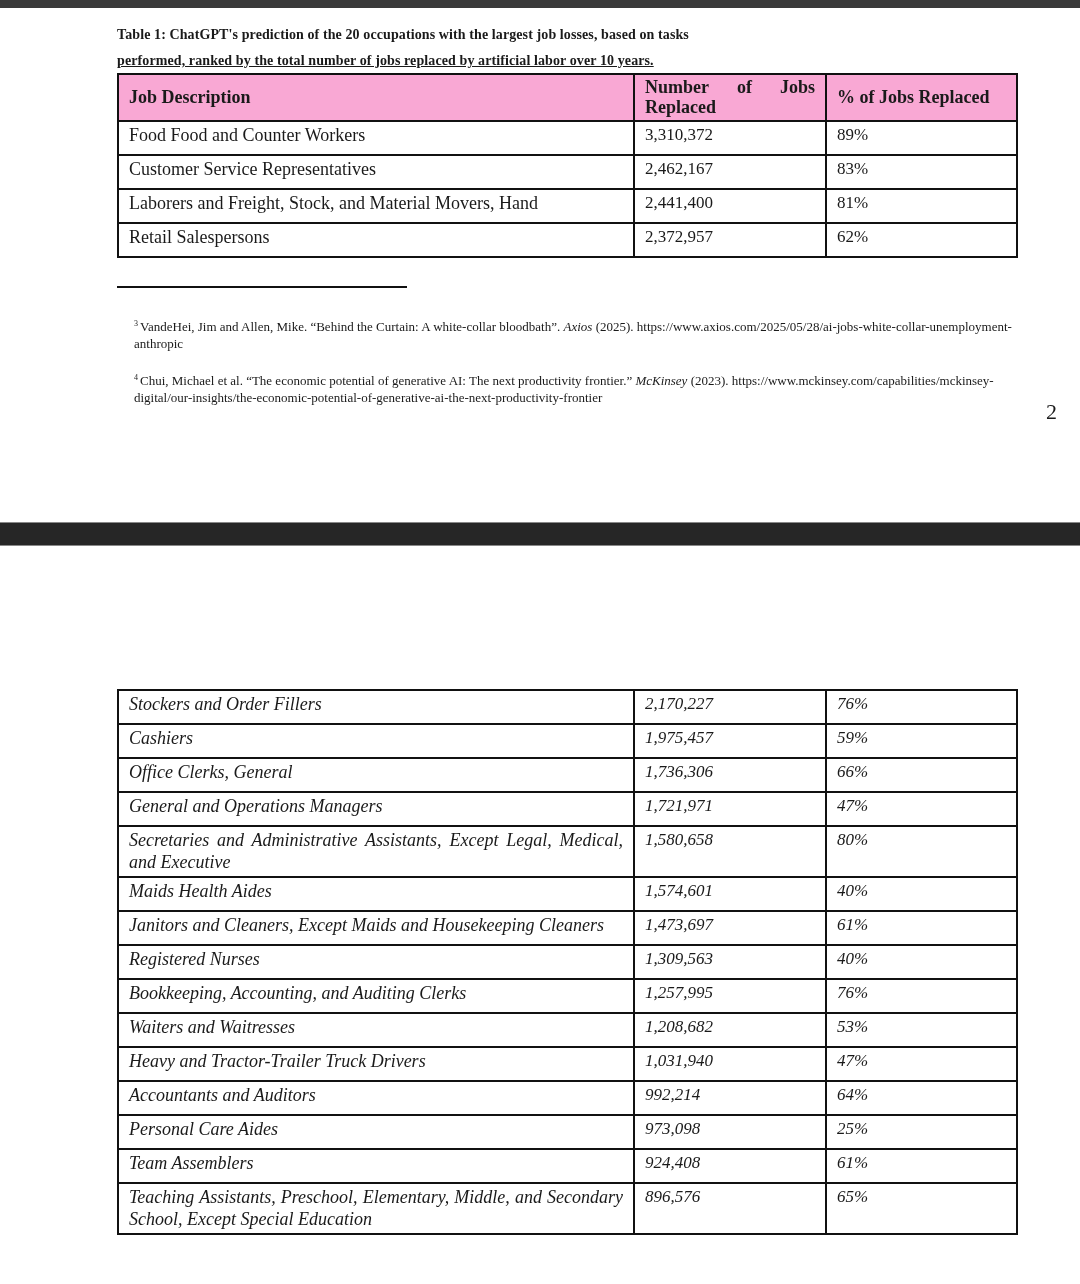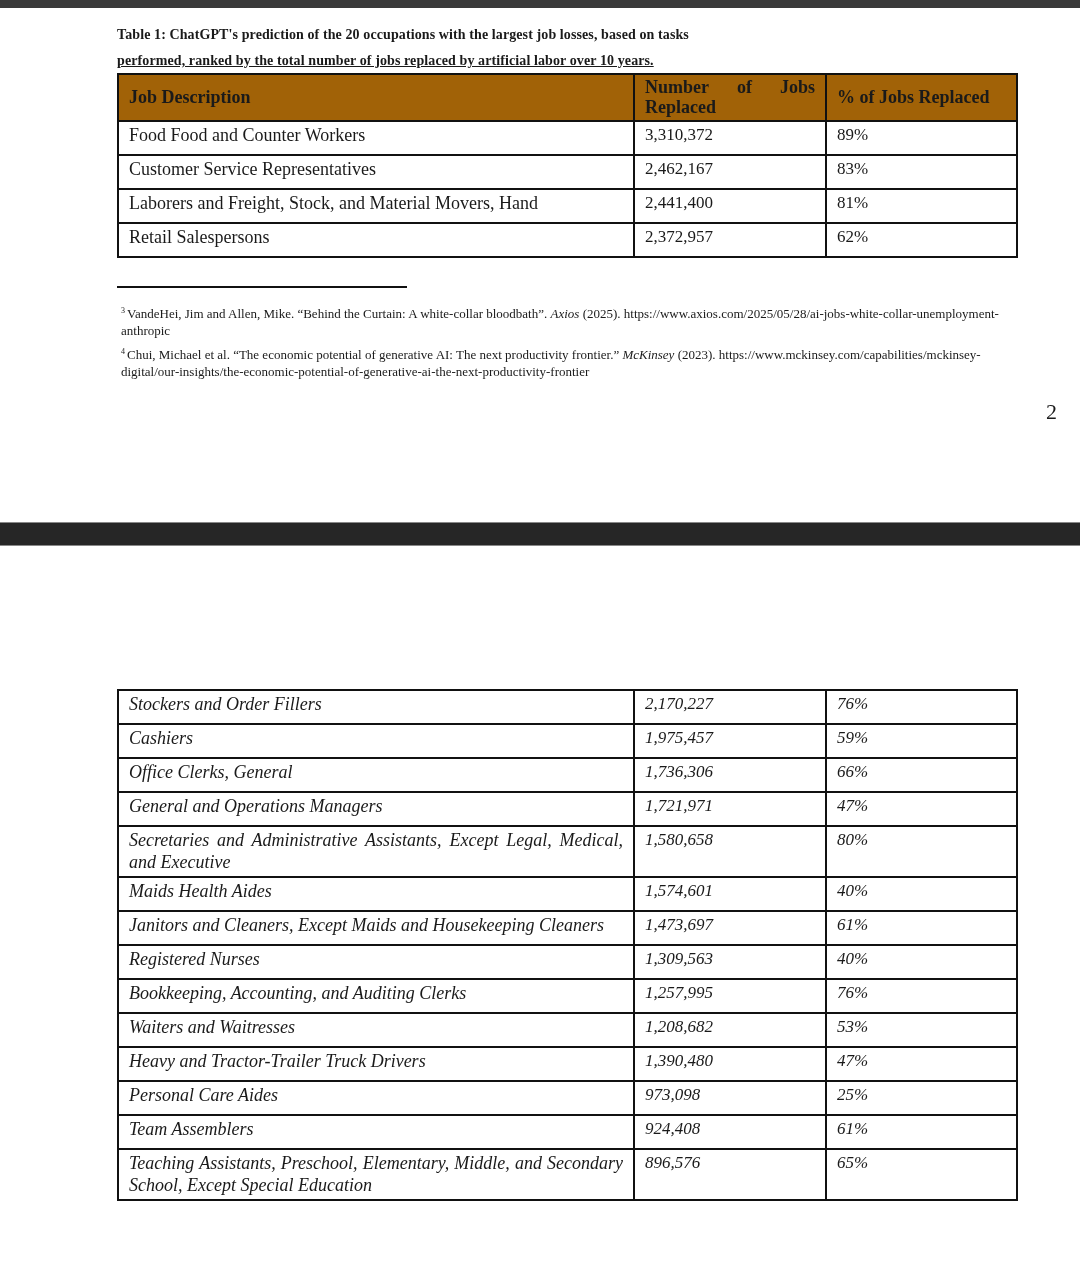--- a/index.html
+++ b/index.html
@@ -17,34 +17,34 @@
   }
   .caption .l2 { text-decoration: underline; }
 
   table.jobs {
     position: absolute; border-collapse: collapse; table-layout: fixed;
     font-size: 18px; line-height: 22px;
   }
   table.jobs td, table.jobs th {
     border: 2px solid #111; padding: 2px 10px 3px 10px; vertical-align: top; text-align: left;
   }
-  table.jobs th { background: #a16207; font-weight: bold; font-size: 18px; vertical-align: middle; }
+  table.jobs th { background: #f9a8d4; font-weight: bold; font-size: 18px; vertical-align: middle; }
   table.jobs td.desc { text-align: justify; }
   table.jobs td.num, table.jobs td.pct { font-size: 17px; }
   .t1 { left: 117px; top: 73px; width: 899px; }
   .t2 { left: 117px; top: 689px; width: 899px; }
   col.c1 { width: 516px; } col.c2 { width: 192px; } col.c3 { width: 191px; }
   .t1 td { height: 27px; }
   .t2 td { height: 27px; font-style: italic; }
   .th-num { line-height: 20px; }
   .th-num .w { display: flex; justify-content: space-between; }
 
   .fn-rule { position: absolute; left: 117px; top: 286px; width: 290px; height: 2px; background: #111; }
   .footnotes { position: absolute; left: 117px; top: 298px; width: 915px; font-size: 13px; line-height: 17px; }
-  .footnotes p { margin: 4px; }
+  .footnotes p { margin: 17px; }
   .footnotes sup { font-size: 8px; vertical-align: 5px; margin-right: 2px; }
   .page-num { position: absolute; left: 1046px; top: 399px; font-size: 22px; }
 </style>
 </head>
 <body>
 
 <div class="topbar"></div>
 
 <div class="caption">
   <div>Table 1: ChatGPT's prediction of the 20 occupations with the largest job losses, based on tasks</div>
@@ -157,22 +157,27 @@
         <td class="num">1,257,995</td>
         <td class="pct">76%</td>
       </tr>
       <tr>
         <td class="desc">Waiters and Waitresses</td>
         <td class="num">1,208,682</td>
         <td class="pct">53%</td>
       </tr>
       <tr>
         <td class="desc">Heavy and Tractor-Trailer Truck Drivers</td>
-        <td class="num">1,390,480</td>
+        <td class="num">1,031,940</td>
         <td class="pct">47%</td>
+      </tr>
+      <tr>
+        <td class="desc">Accountants and Auditors</td>
+        <td class="num">992,214</td>
+        <td class="pct">64%</td>
       </tr>
       <tr>
         <td class="desc">Personal Care Aides</td>
         <td class="num">973,098</td>
         <td class="pct">25%</td>
       </tr>
       <tr>
         <td class="desc">Team Assemblers</td>
         <td class="num">924,408</td>
         <td class="pct">61%</td>

